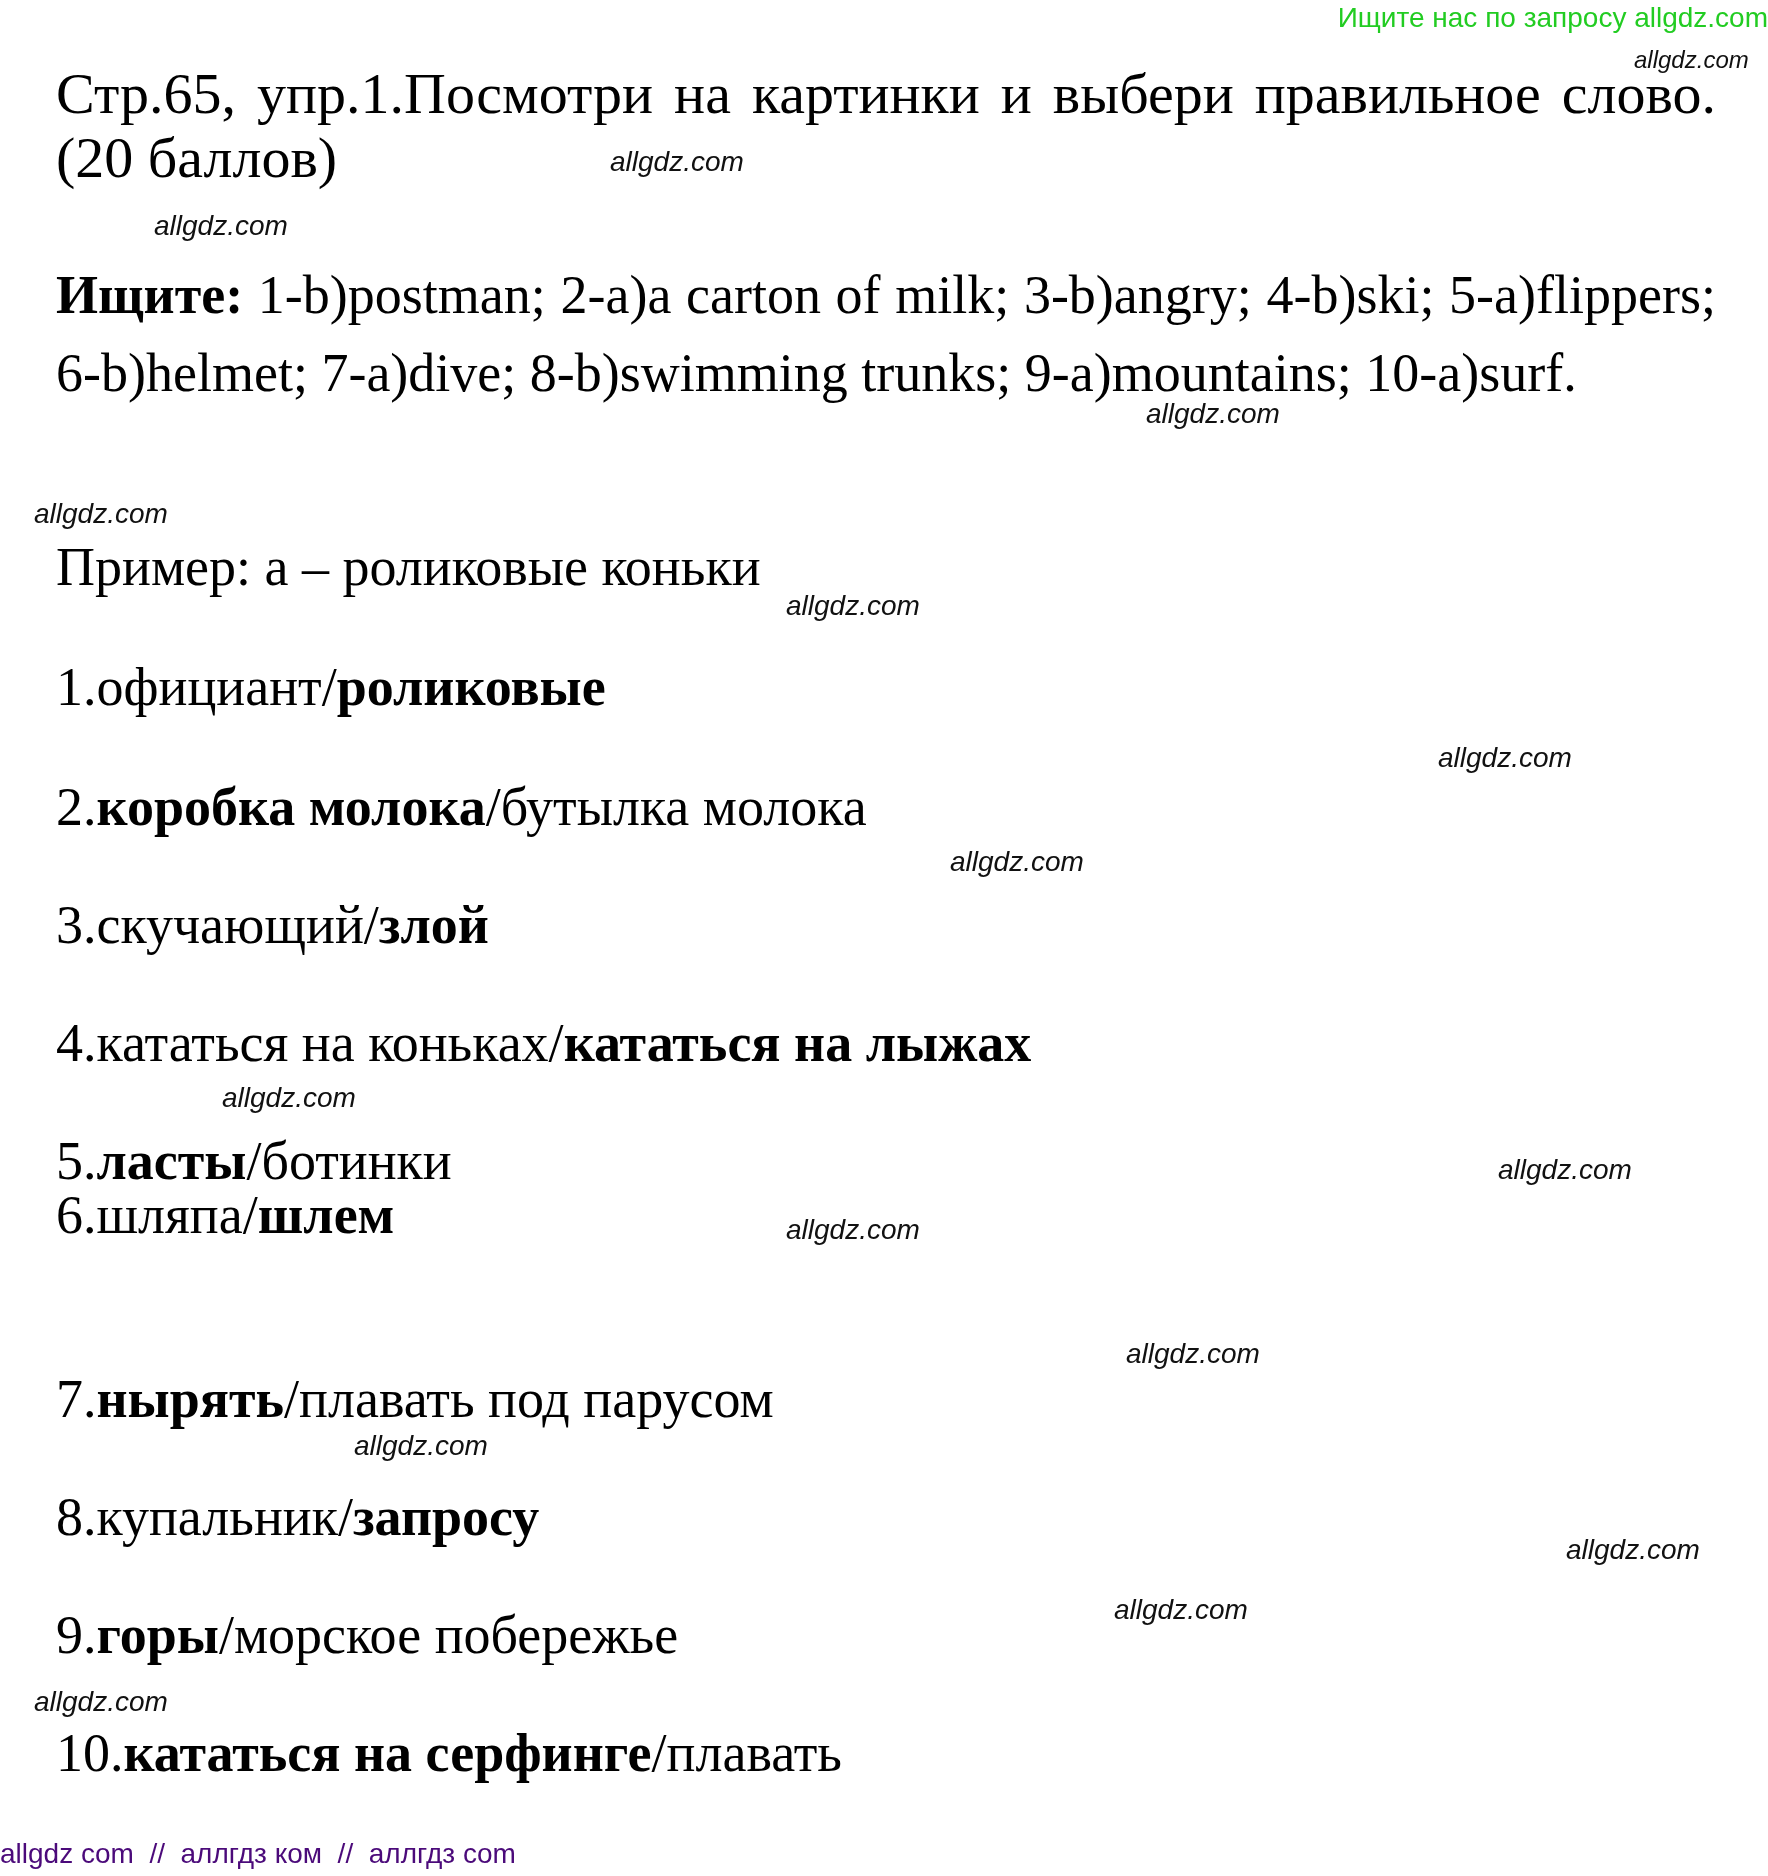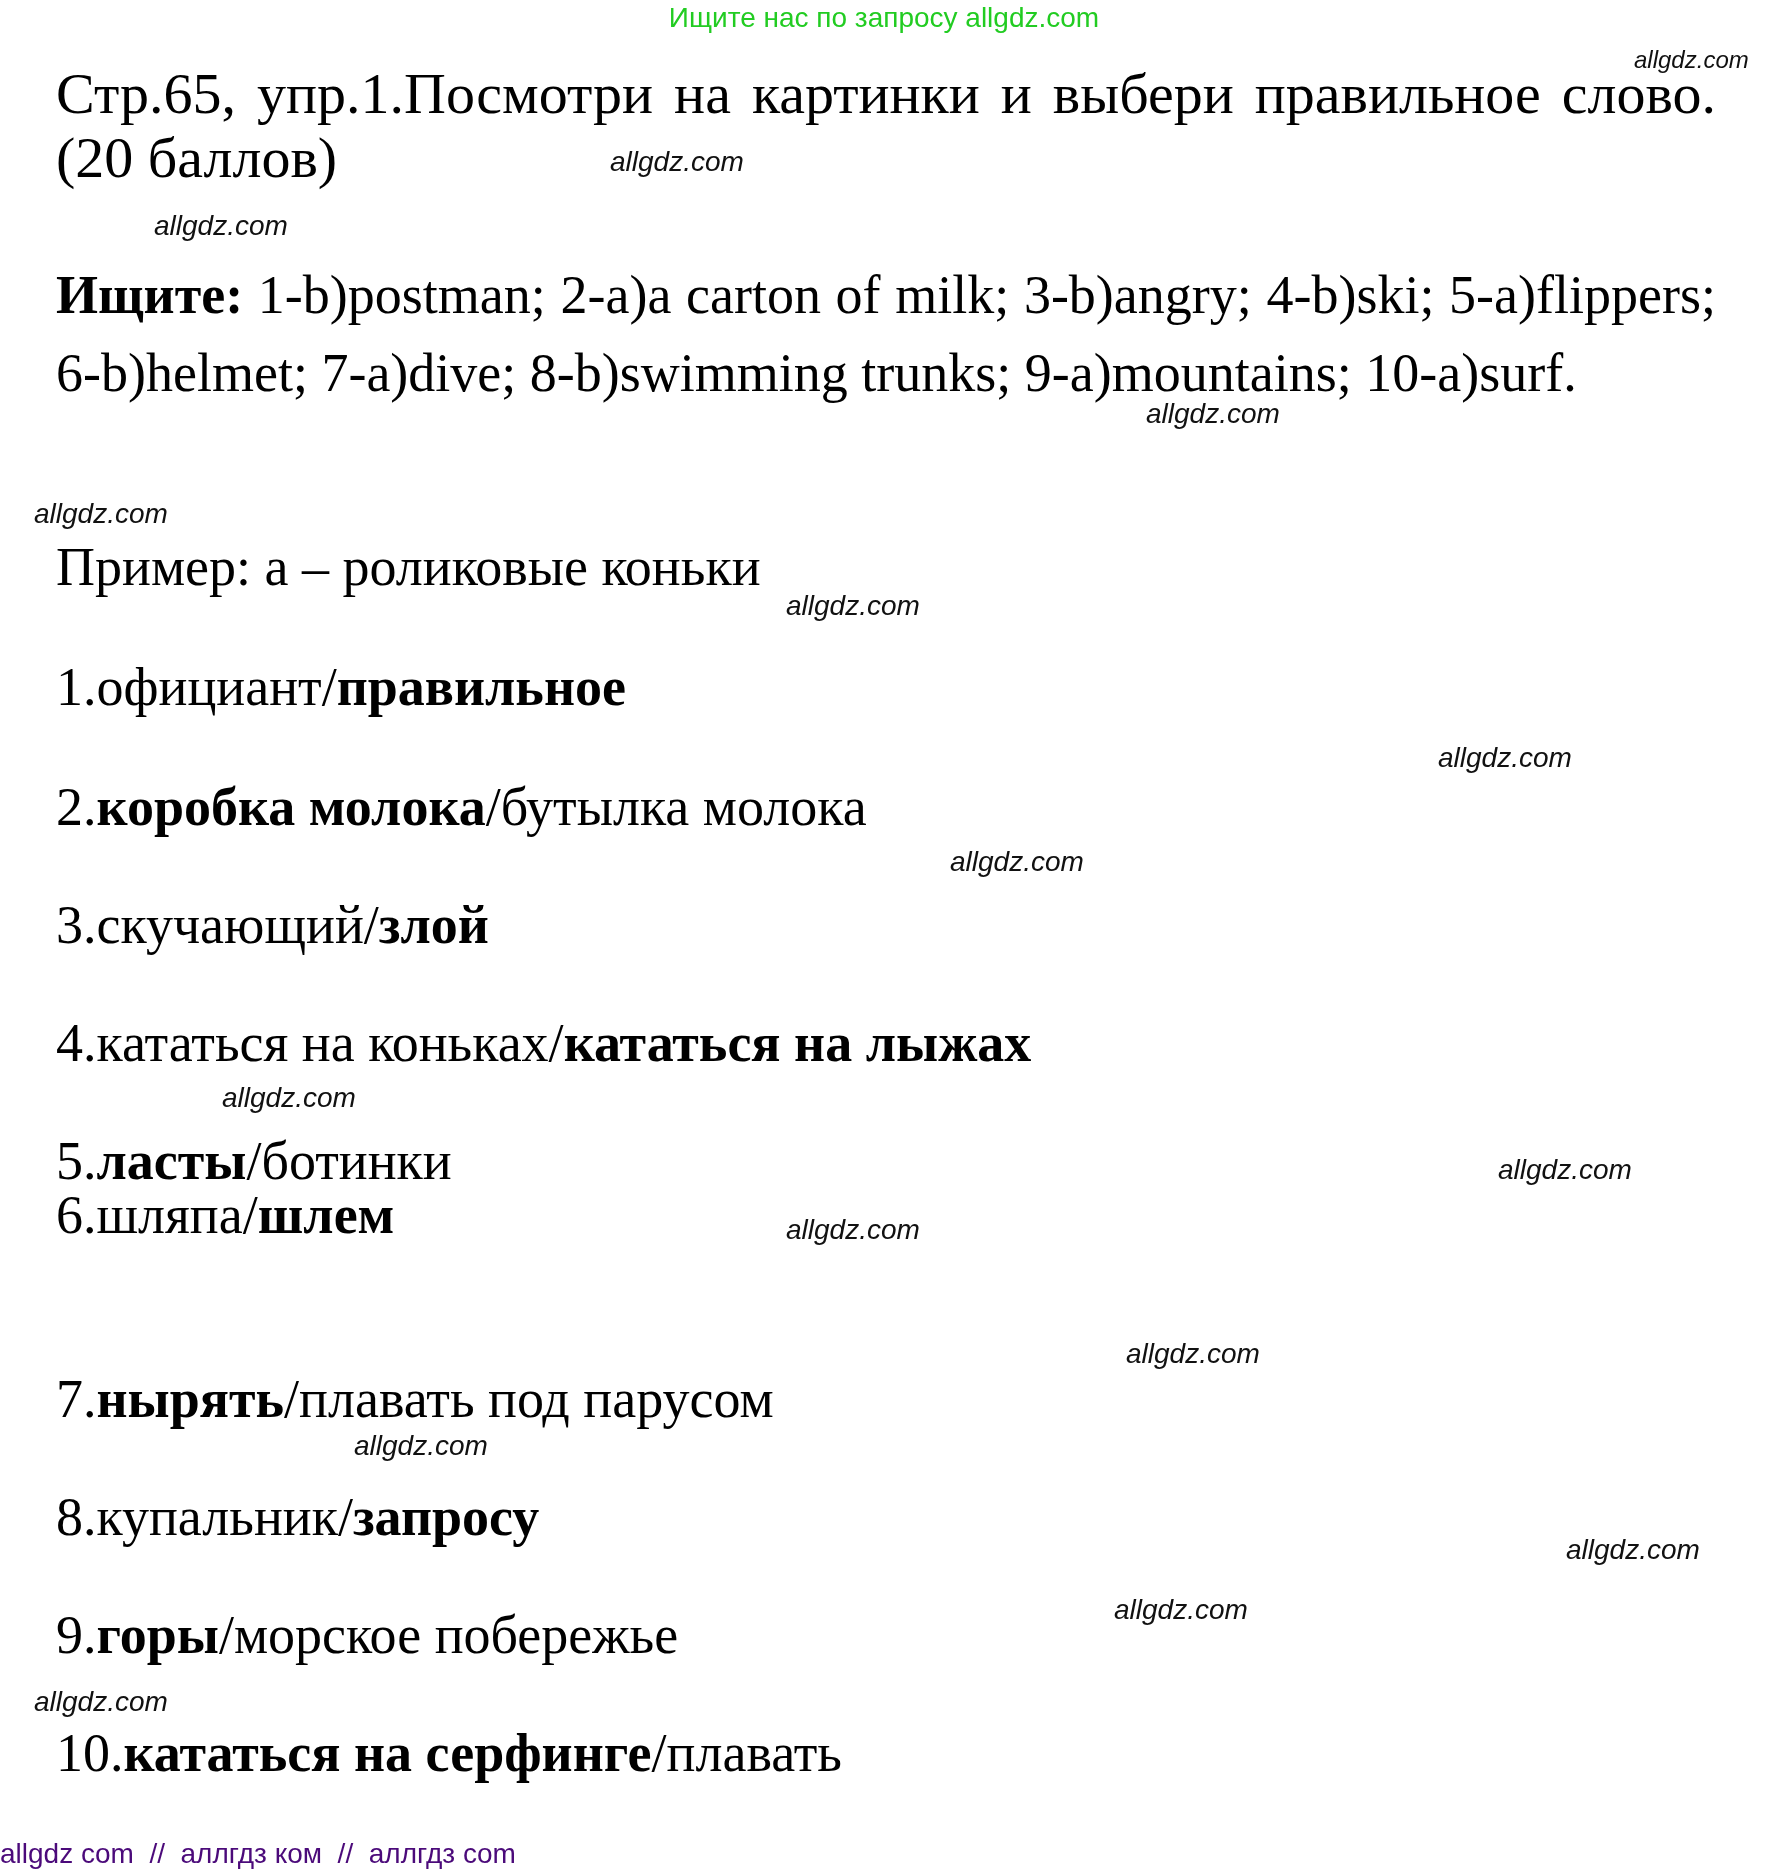--- a/index.html
+++ b/index.html
@@ -1,38 +1,38 @@
 <!DOCTYPE html>
 <html><head>
 <meta charset="utf-8">
 <style>
   html, body { margin: 0; padding: 0; background: #ffffff; }
   body { width: 1768px; height: 1876px; position: relative; overflow: hidden; font-family: "Liberation Serif", serif; color: #000; }
-  .top-banner { position: absolute; top: 2px; left: 0; width: 1768px; text-align: center; font-family: "Liberation Sans", sans-serif; font-size: 28px; color: #22cc22; }
+  .top-banner { position: absolute; top: 2px; left: 0; width: 1768px; text-align: right; font-family: "Liberation Sans", sans-serif; font-size: 28px; color: #22cc22; }
   .wm { position: absolute; font-family: "Liberation Sans", sans-serif; font-size: 28px; color: #111; font-style: italic; }
   .title { position: absolute; left: 56px; top: 62px; width: 1660px; font-size: 58px; line-height: 64px; text-align: justify; }
   .answer { position: absolute; left: 56px; top: 256px; width: 1660px; font-size: 54px; line-height: 78px; text-align: justify; }
   .answer b { font-weight: bold; }
   .example { position: absolute; left: 56px; top: 536px; font-size: 54px; }
   .item { position: absolute; left: 56px; font-size: 54px; white-space: nowrap; }
   .item b { font-weight: bold; }
   .footer { position: absolute; top: 1838px; left: 0; width: 1768px; font-family: "Liberation Sans", sans-serif; font-size: 28px; color: #4b0a7a; }
 </style>
 </head>
 <body>
 
 <div class="top-banner">Ищите нас по запросу allgdz.com</div>
 
 <div class="title">Стр.65, упр.1.Посмотри на картинки и выбери правильное слово. (20 баллов)</div>
 
 <div class="answer"><b>Ищите:</b><span> 1-b)postman; 2-a)a carton of milk; 3-b)angry; 4-b)ski; 5-a)flippers; 6-b)helmet; 7-a)dive; 8-b)swimming trunks; 9-a)mountains; 10-a)surf.</span></div>
 
 <div class="example">Пример: a – роликовые коньки</div>
 
-<div class="item" style="top:656px"><span>1.</span><span>официант/</span><b>правильное</b></div>
+<div class="item" style="top:656px"><span>1.</span><span>официант/</span><b>роликовые</b></div>
 <div class="item" style="top:776px"><span>2.</span><b>коробка молока</b><span>/бутылка молока</span></div>
 <div class="item" style="top:894px"><span>3.</span><span>скучающий/</span><b>злой</b></div>
 <div class="item" style="top:1012px"><span>4.</span><span>кататься на коньках/</span><b>кататься на лыжах</b></div>
 <div class="item" style="top:1130px"><span>5.</span><b>ласты</b><span>/ботинки</span></div>
 <div class="item" style="top:1184px"><span>6.</span><span>шляпа/</span><b>шлем</b></div>
 <div class="item" style="top:1368px"><span>7.</span><b>нырять</b><span>/плавать под парусом</span></div>
 <div class="item" style="top:1486px"><span>8.</span><span>купальник/</span><b>запросу</b></div>
 <div class="item" style="top:1604px"><span>9.</span><b>горы</b><span>/морское побережье</span></div>
 <div class="item" style="top:1722px"><span>10.</span><b>кататься на серфинге</b><span>/плавать</span></div>
 

